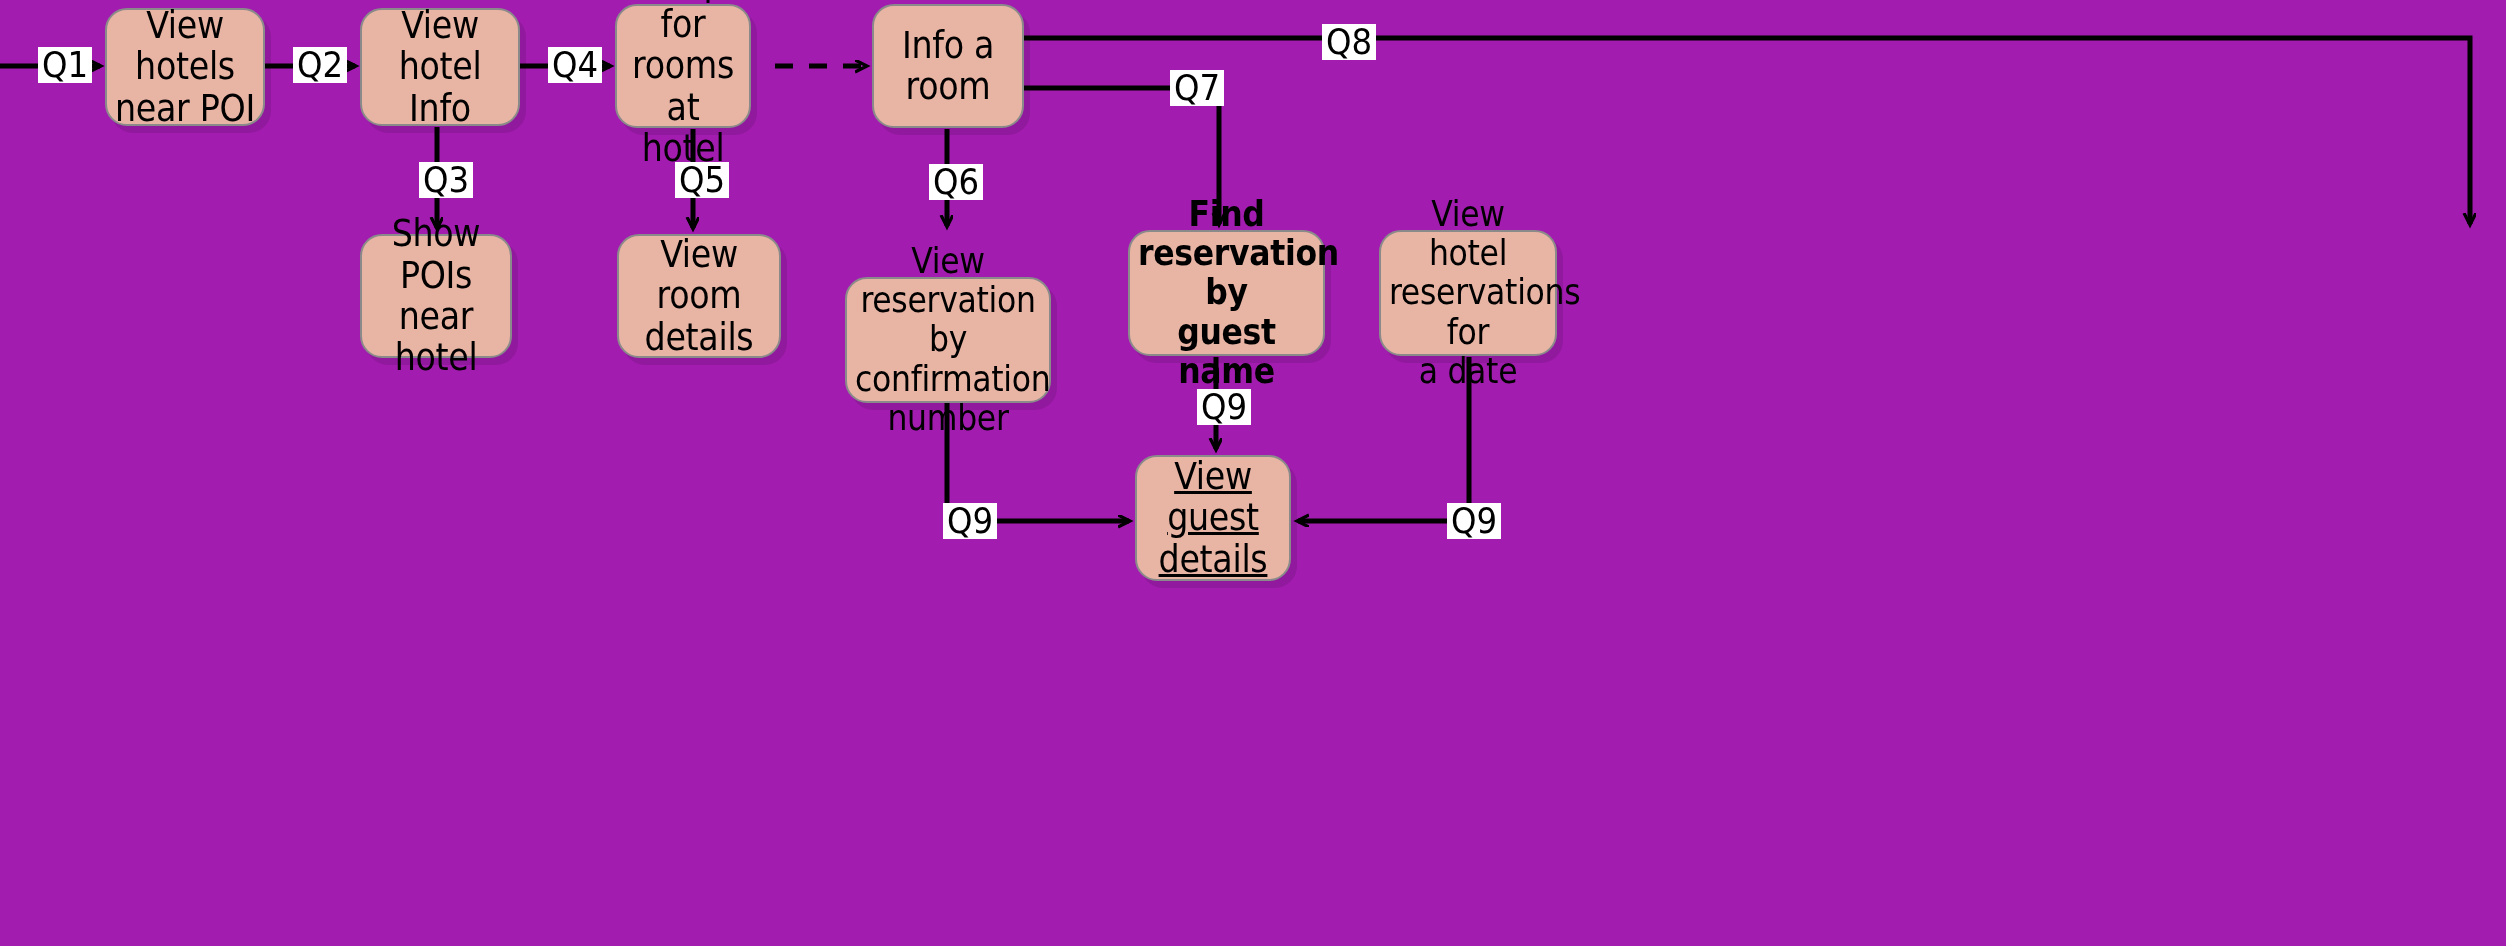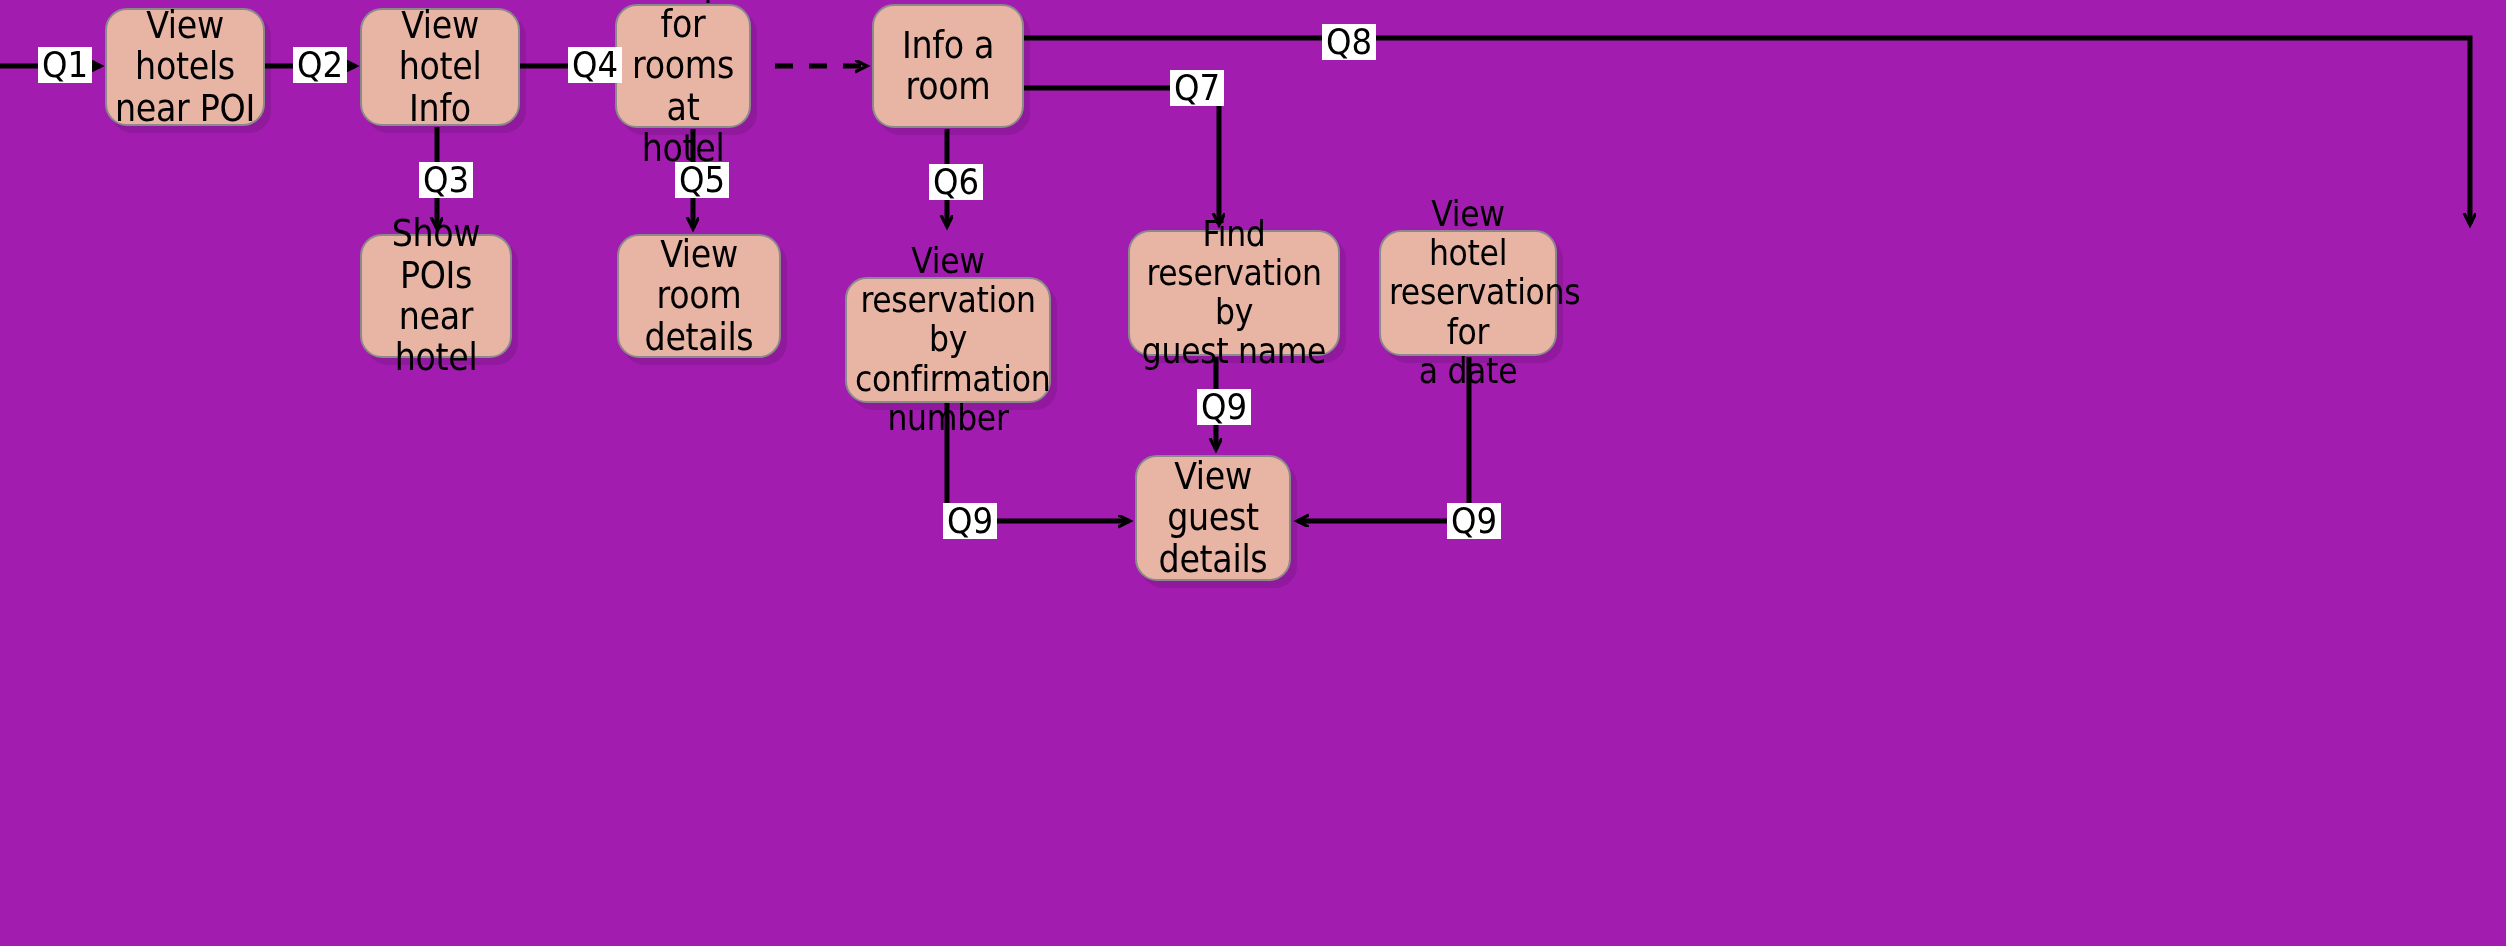--- a/index.html
+++ b/index.html
@@ -111,41 +111,41 @@
     <span>View room
 details</span>
   </div>
 
   <div class="node" style="left:845px;top:232px;width:206px;height:126px;font-size:35px;margin-top:45px;">
     <span>View reservation
 by confirmation
 number</span>
   </div>
 
-  <div class="node" style="left:1128px;top:230px;width:212px;height:126px;font-size:35px;">
+  <div class="node" style="left:1128px;top:230px;width:197px;height:126px;font-size:35px;font-weight:bold;">
     <span>Find
 reservation by
 guest name</span>
   </div>
 
   <div class="node" style="left:1379px;top:230px;width:178px;height:126px;font-size:35px;">
     <span>View hotel
 reservations for
 a date</span>
   </div>
 
-  <div class="node" style="left:1135px;top:455px;width:156px;height:126px;">
+  <div class="node" style="left:1135px;top:455px;width:156px;height:126px;text-decoration:underline;">
     <span>View guest
 details</span>
   </div>
 
   <div class="elabel" style="left:38px;top:47px;">Q1</div>
   <div class="elabel" style="left:293px;top:47px;">Q2</div>
   <div class="elabel" style="left:419px;top:162px;">Q3</div>
-  <div class="elabel" style="left:548px;top:47px;margin-left:20px;">Q4</div>
+  <div class="elabel" style="left:548px;top:47px;">Q4</div>
   <div class="elabel" style="left:675px;top:162px;">Q5</div>
   <div class="elabel" style="left:929px;top:164px;">Q6</div>
   <div class="elabel" style="left:1170px;top:70px;">Q7</div>
   <div class="elabel" style="left:1322px;top:24px;">Q8</div>
   <div class="elabel" style="left:943px;top:503px;">Q9</div>
   <div class="elabel" style="left:1197px;top:389px;">Q9</div>
   <div class="elabel" style="left:1447px;top:503px;">Q9</div>
 
 </div>
 

